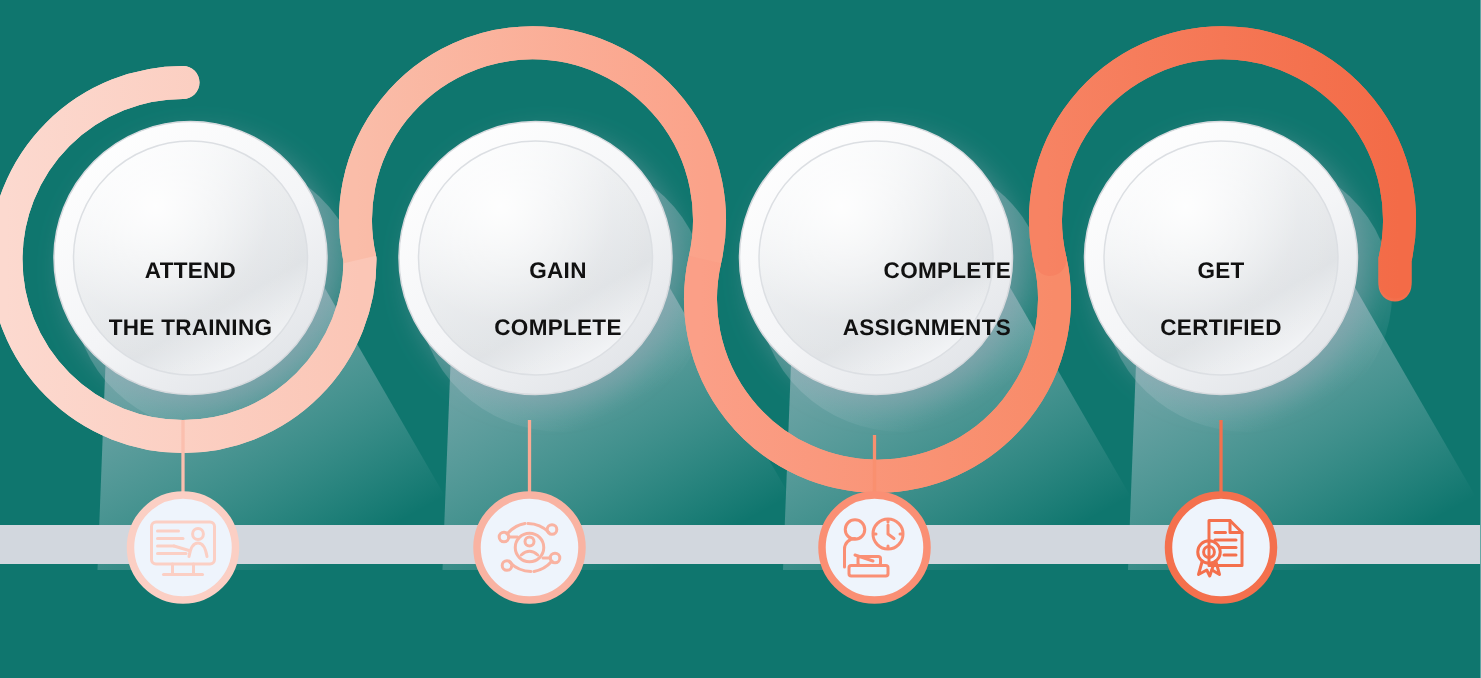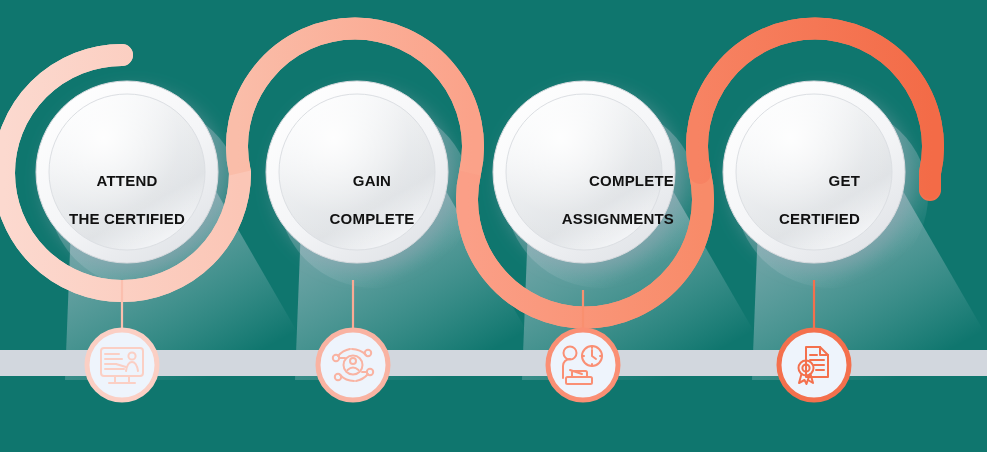--- a/index.html
+++ b/index.html
@@ -251,28 +251,28 @@
         <circle cx="806" cy="368" r="7.5"></circle>
         <circle cx="806" cy="368" r="3.6"></circle>
         <path d="M 801.5 374 l -2.5 9 l 5.5 -3 l 2 4 l 3 -9"></path>
         <path d="M 810.5 374 l 2.5 9 l -5 -3"></path>
       </g>
     </g>
   </svg>
 
   <div class="step-label" style="left:37px;top:152px;width:180px;">
     <span>ATTEND</span><br>
-    <span>THE CERTIFIED</span>
+    <span>THE TRAINING</span>
   </div>
   <div class="step-label" style="left:282px;top:152px;width:180px;">
     <span>GAIN</span><br>
     <span>COMPLETE</span>
   </div>
   <div class="step-label" style="left:494px;top:152px;width:180px;text-align:right;">
     <span>COMPLETE</span><br>
     <span>ASSIGNMENTS</span>
   </div>
-  <div class="step-label" style="left:680px;top:152px;width:180px;text-align:right;">
+  <div class="step-label" style="left:724px;top:152px;width:180px;">
     <span>GET</span><br>
     <span>CERTIFIED</span>
   </div>
 
 </div>
 
 </body></html>

